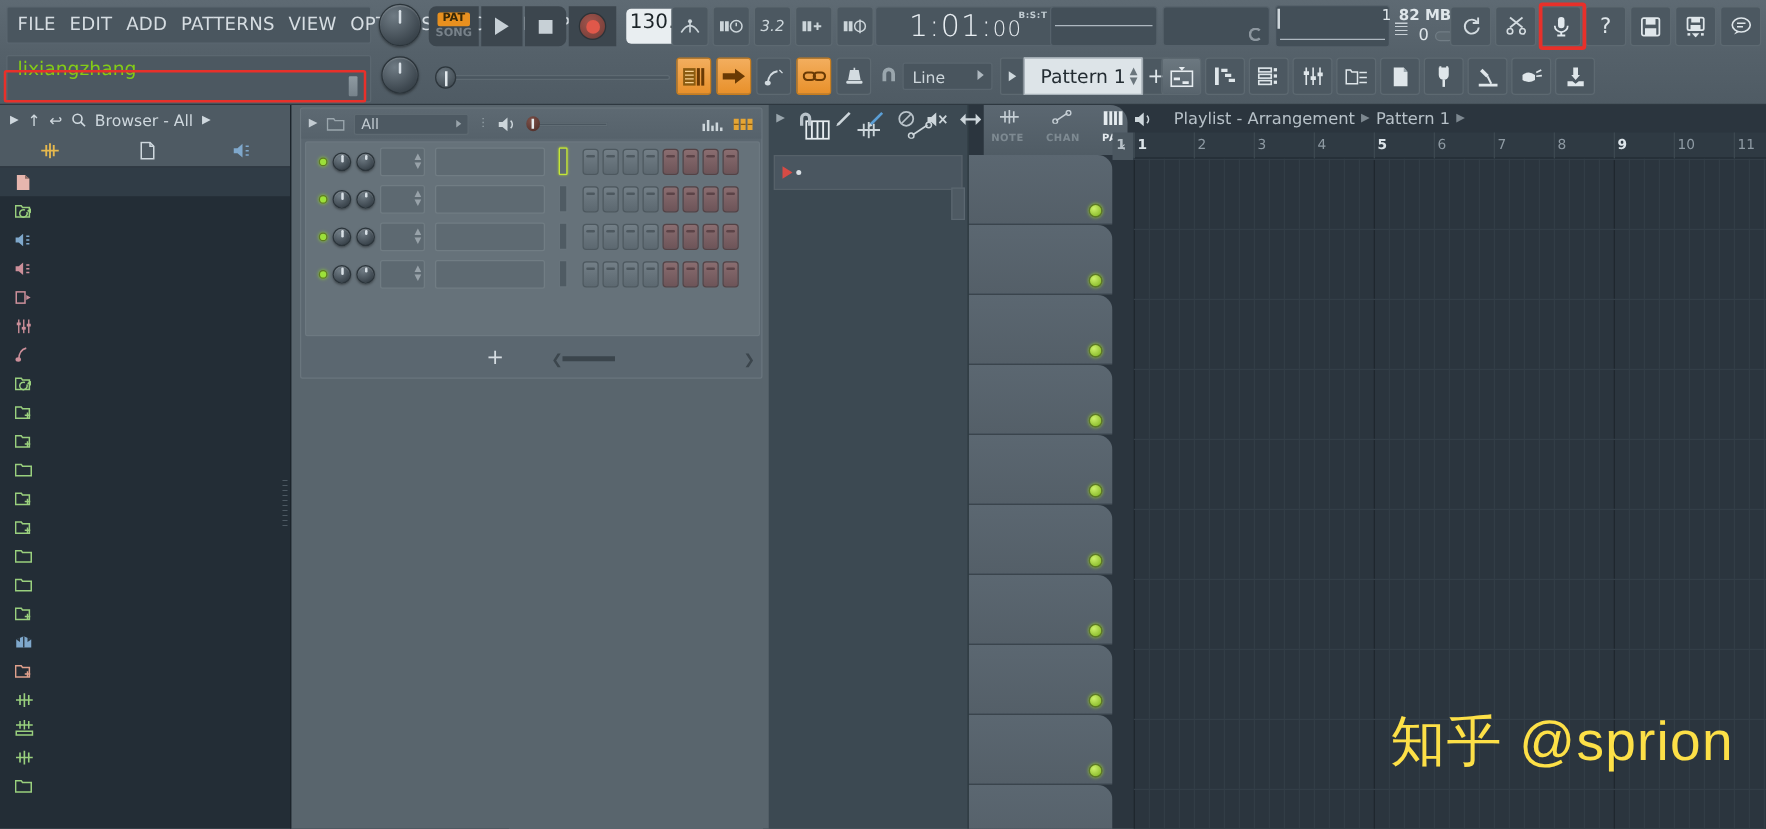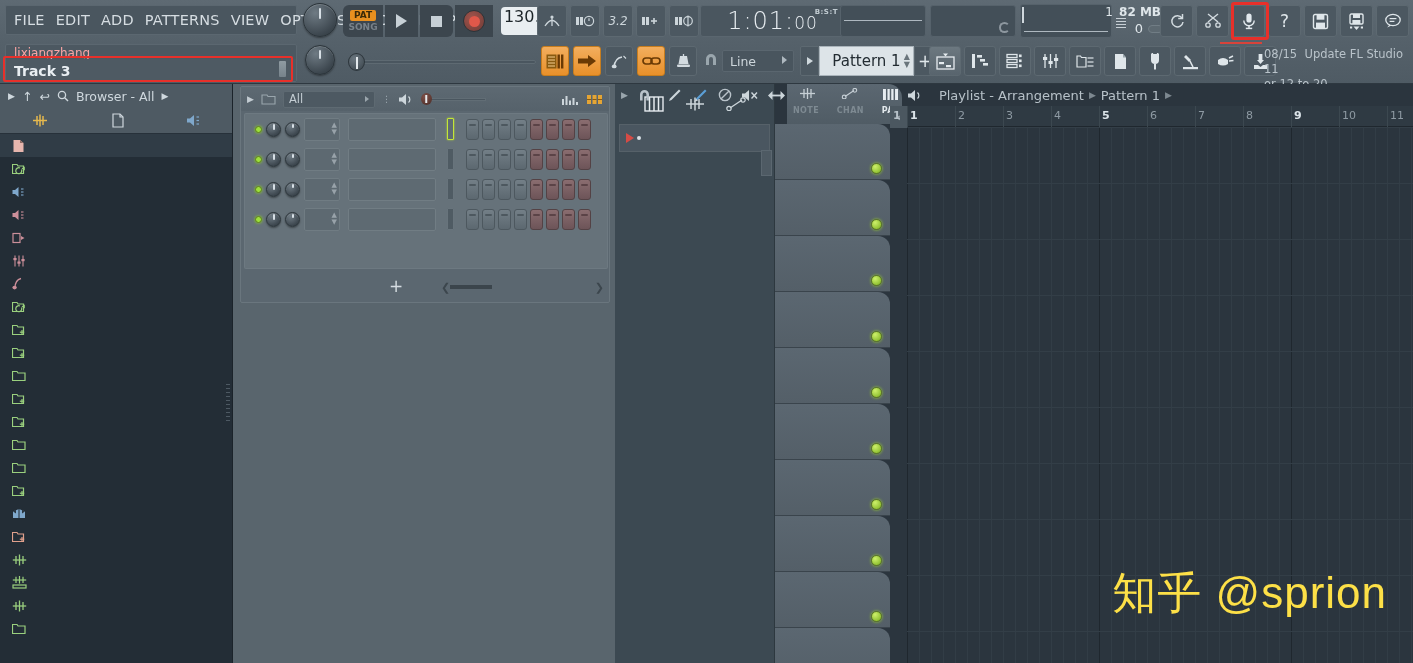--- a/index.html
+++ b/index.html
@@ -30,21 +30,21 @@
     font-family: "DejaVu Sans", sans-serif; cursor: default;
   }
 
   
   .titlebox {
     position: absolute; left: 5px; top: 44px; width: 292px; height: 38px;
     background: #4c5861; border: 1px solid #5b6770; border-radius: 2px;
     overflow: hidden;
   }
   .titlebox .proj {
-    position: absolute; left: 8px; top: 1px; font-size: 12px; color: #fca5a5;
+    position: absolute; left: 8px; top: 1px; font-size: 15px; color: #84cc16;
   }
   .titlebox .track {
     position: absolute; left: 0; top: 14px; width: 100%; height: 23px;
     background: #4e5a63; color: #e9eef2; font-size: 14px; font-weight: bold;
     display: flex; align-items: center; padding-left: 8px;
   }
   .redbox {
     position: absolute; left: 3px; top: 56px; width: 290px; height: 26px;
     border: 2px solid #e8302a; border-radius: 2px; pointer-events: none;
   }
@@ -406,21 +406,20 @@
         <span>ADD</span>
         <span>PATTERNS</span>
         <span>VIEW</span>
         <span>OPTIONS</span>
         <span>TOOLS</span>
         <span>HELP</span>
       </div>
 
     <div class="titlebox">
       <div class="proj">lixiangzhang</div>
-      <div class="track">Track 3</div>
       <div class="caret"></div>
     </div>
     <div class="redbox"></div>
 
     <div class="knob knob-big"></div>
     <div class="knob knob-mid"></div>
 
     <div class="transport">
       <div class="patsong">
         <div class="pat">PAT</div>
@@ -708,26 +707,20 @@
       </div>
       <div class="wbtn">
         <svg width="17" height="17" viewBox="0 0 17 17">
             <polygon points="8.5,1 8.5,7 5,7 8.5,11 12,7 8.5,7" fill="#dfe6ea"></polygon>
             <rect x="6.6" y="1" width="3.8" height="6" fill="#dfe6ea"></rect>
             <path d="M2 16 L2 12 L6 12 L8.5 14 L11 12 L15 12 L15 16 Z" fill="#dfe6ea"></path>
           </svg>
       </div>
     </div>
 
-    <div class="hintbox">
-      <div class="redline"></div>
-      <span>08/15</span>&nbsp;
-      <span>Update FL Studio 11</span><br>
-      <span>or 12 to 20</span>
-    </div>
   </div>
 
   <div class="browser">
     <div class="brheader">
       <span style="font-size:9px;">▶</span>
       <span>↑</span>
       <span>↩</span>
       <span>
         <svg width="12" height="12" viewBox="0 0 12 12">
             <circle cx="5" cy="5" r="3.6" stroke="#cfd8de" stroke-width="1.3" fill="none"></circle>

